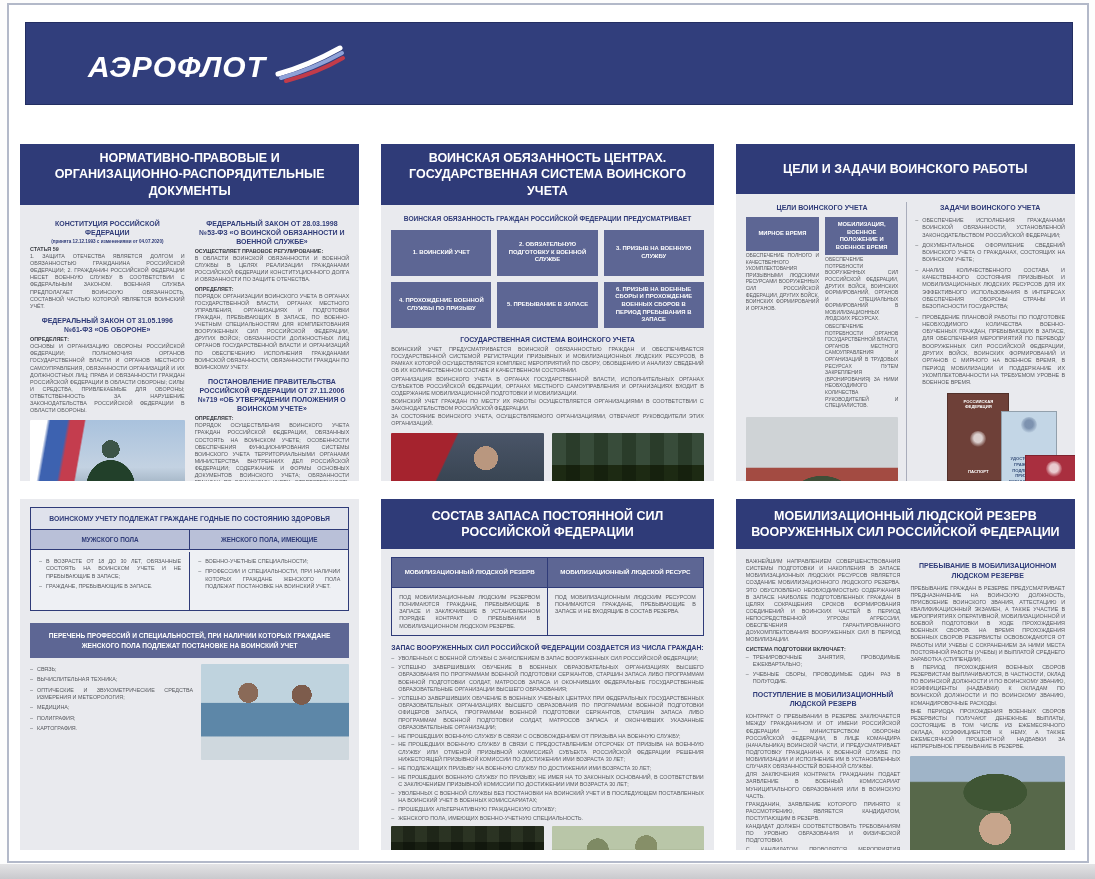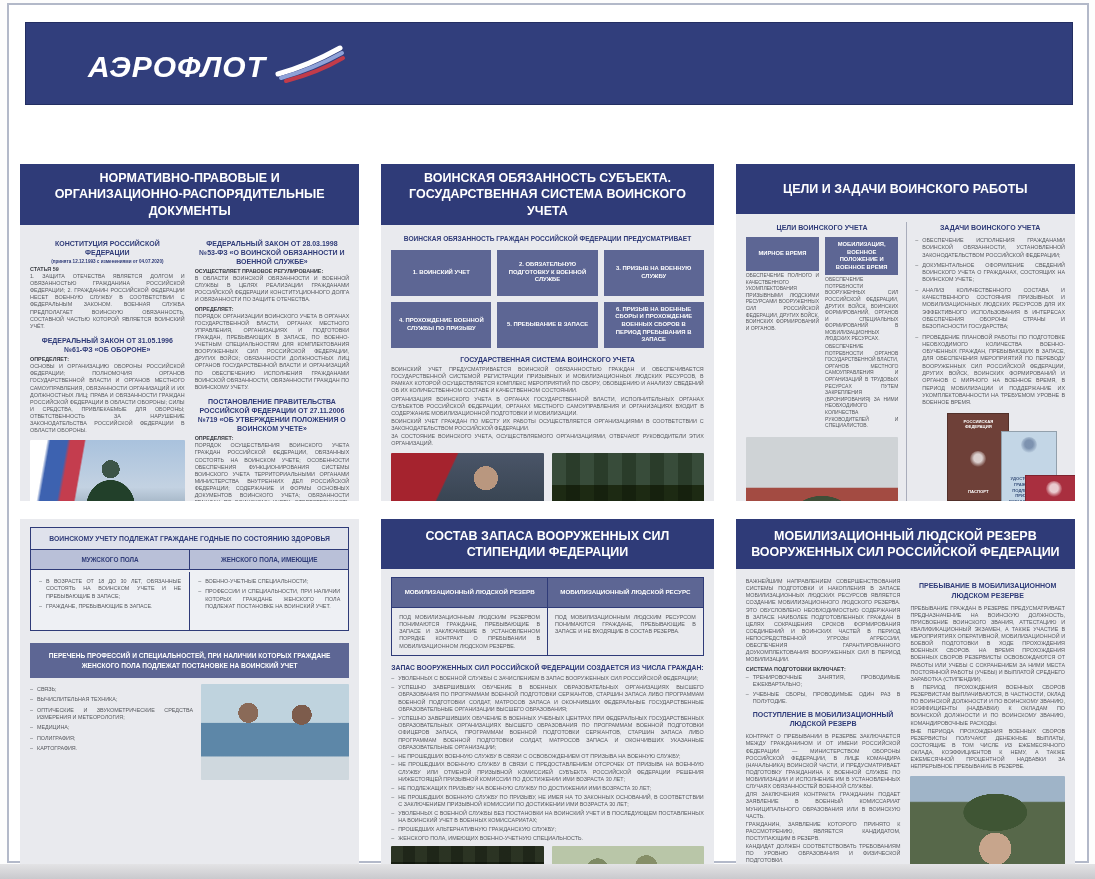--- a/index.html
+++ b/index.html
@@ -8,21 +8,21 @@
   .frame { position:absolute; left:7px; top:3px; right:6px; bottom:16px; border:2px solid #b3b9c9; background:#ffffff; }
   .stand-shadow { position:absolute; left:0; right:0; bottom:0; height:15px; background:linear-gradient(180deg,#e3e3e5,#c9c9cd); }
 
   
   .hdr { position:absolute; left:25px; right:22px; top:22px; height:83px; background:#313e7c; border:1px solid #232e62; display:flex; align-items:center; justify-content:space-between; padding:0 60px 0 62px; }
   .logo { display:flex; align-items:flex-end; gap:8px; }
   .logo-text { color:#fff; font-size:30px; font-weight:bold; font-style:italic; letter-spacing:1px; }
   .hdr-title { color:#fff; font-size:33px; font-weight:bold; letter-spacing:2px; margin-right:105px; }
 
   
-  .content { position:absolute; left:20px; right:20px; top:164px; height:708px; display:grid; grid-template-columns:1fr 0.98fr 1fr; grid-template-rows:337px 351px; gap:18px 22px; }
+  .content { position:absolute; left:20px; right:20px; top:144px; height:708px; display:grid; grid-template-columns:1fr 0.98fr 1fr; grid-template-rows:337px 351px; gap:18px 22px; }
   .panel { background:#e9eaee; display:flex; flex-direction:column; overflow:hidden; }
   .ptitle { background:#2f3b78; color:#fff; font-weight:bold; font-size:12.5px; line-height:1.3; text-align:center; display:flex; align-items:center; justify-content:center; min-height:50px; padding:6px 14px; flex:0 0 auto; }
   .pbody { flex:1 1 auto; padding:8px 10px 6px; overflow:hidden; position:relative; }
 
   .cols { display:flex; gap:10px; }
   .col { flex:1 1 0; min-width:0; }
 
   .doc-h { color:#2f3b78; font-weight:bold; font-size:7px; text-align:center; line-height:1.3; margin:6px 2px 2px; }
   .doc-sub { color:#2f3b78; font-weight:bold; font-size:4.6px; text-align:center; margin-bottom:2px; }
   .lbl { color:#3a3c42; font-weight:bold; font-size:5.4px; margin-top:2px; }
@@ -164,21 +164,21 @@
             <div class="doc-h">ПОСТАНОВЛЕНИЕ ПРАВИТЕЛЬСТВА РОССИЙСКОЙ ФЕДЕРАЦИИ ОТ 27.11.2006 №719 «ОБ УТВЕРЖДЕНИИ ПОЛОЖЕНИЯ О ВОИНСКОМ УЧЕТЕ»</div>
             <div class="lbl">ОПРЕДЕЛЯЕТ:</div>
             <div class="txt">ПОРЯДОК ОСУЩЕСТВЛЕНИЯ ВОИНСКОГО УЧЕТА ГРАЖДАН РОССИЙСКОЙ ФЕДЕРАЦИИ, ОБЯЗАННЫХ СОСТОЯТЬ НА ВОИНСКОМ УЧЕТЕ; ОСОБЕННОСТИ ОБЕСПЕЧЕНИЯ ФУНКЦИОНИРОВАНИЯ СИСТЕМЫ ВОИНСКОГО УЧЕТА ТЕРРИТОРИАЛЬНЫМИ ОРГАНАМИ МИНИСТЕРСТВА ВНУТРЕННИХ ДЕЛ РОССИЙСКОЙ ФЕДЕРАЦИИ; СОДЕРЖАНИЕ И ФОРМЫ ОСНОВНЫХ ДОКУМЕНТОВ ВОИНСКОГО УЧЕТА; ОБЯЗАННОСТИ ГРАЖДАН ПО ВОИНСКОМУ УЧЕТУ; ОТВЕТСТВЕННОСТЬ ГРАЖДАН И ДОЛЖНОСТНЫХ ЛИЦ, А ТАКЖЕ МЕРЫ, ПРИМЕНЯЕМЫЕ ЗА НЕИСПОЛНЕНИЕ ИМИ ОБЯЗАННОСТЕЙ В ОБЛАСТИ ВОИНСКОГО УЧЕТА.</div>
           </div>
         </div>
 
       </div>
     </div>
 
     <div class="panel">
-      <div class="ptitle">ВОИНСКАЯ ОБЯЗАННОСТЬ СУБЪЕКТА. ГОСУДАРСТВЕННАЯ СИСТЕМА ВОИНСКОГО УЧЕТА</div>
+      <div class="ptitle">ВОИНСКАЯ ОБЯЗАННОСТЬ ЦЕНТРАХ. ГОСУДАРСТВЕННАЯ СИСТЕМА ВОИНСКОГО УЧЕТА</div>
       <div class="pbody">
         <div class="p2-sub">ВОИНСКАЯ ОБЯЗАННОСТЬ ГРАЖДАН РОССИЙСКОЙ ФЕДЕРАЦИИ ПРЕДУСМАТРИВАЕТ</div>
         <div class="duty-grid">
             <div class="slate-box">1. ВОИНСКИЙ УЧЕТ</div>
             <div class="slate-box">2. ОБЯЗАТЕЛЬНУЮ ПОДГОТОВКУ К ВОЕННОЙ СЛУЖБЕ</div>
             <div class="slate-box">3. ПРИЗЫВ НА ВОЕННУЮ СЛУЖБУ</div>
             <div class="slate-box">4. ПРОХОЖДЕНИЕ ВОЕННОЙ СЛУЖБЫ ПО ПРИЗЫВУ</div>
             <div class="slate-box">5. ПРЕБЫВАНИЕ В ЗАПАСЕ</div>
             <div class="slate-box">6. ПРИЗЫВ НА ВОЕННЫЕ СБОРЫ И ПРОХОЖДЕНИЕ ВОЕННЫХ СБОРОВ В ПЕРИОД ПРЕБЫВАНИЯ В ЗАПАСЕ</div>
           </div>
@@ -273,21 +273,21 @@
               <li class="bli">МЕДИЦИНА;</li>
               <li class="bli">ПОЛИГРАФИЯ;</li>
               <li class="bli">КАРТОГРАФИЯ.</li>
             </ul>
           <div class="ph p4-medics"></div>
         </div>
       </div>
     </div>
 
     <div class="panel">
-      <div class="ptitle">СОСТАВ ЗАПАСА ВООРУЖЕННЫХ СИЛ СТИПЕНДИИ ФЕДЕРАЦИИ</div>
+      <div class="ptitle">СОСТАВ ЗАПАСА ПОСТОЯННОЙ СИЛ РОССИЙСКОЙ ФЕДЕРАЦИИ</div>
       <div class="pbody">
         <div class="p5-grid">
           <div class="p5-cell">
             <div class="slate-box">МОБИЛИЗАЦИОННЫЙ ЛЮДСКОЙ РЕЗЕРВ</div>
             <div class="txt">ПОД МОБИЛИЗАЦИОННЫМ ЛЮДСКИМ РЕЗЕРВОМ ПОНИМАЮТСЯ ГРАЖДАНЕ, ПРЕБЫВАЮЩИЕ В ЗАПАСЕ И ЗАКЛЮЧИВШИЕ В УСТАНОВЛЕННОМ ПОРЯДКЕ КОНТРАКТ О ПРЕБЫВАНИИ В МОБИЛИЗАЦИОННОМ ЛЮДСКОМ РЕЗЕРВЕ.</div>
           </div>
           <div class="p5-cell">
             <div class="slate-box">МОБИЛИЗАЦИОННЫЙ ЛЮДСКОЙ РЕСУРС</div>
             <div class="txt">ПОД МОБИЛИЗАЦИОННЫМ ЛЮДСКИМ РЕСУРСОМ ПОНИМАЮТСЯ ГРАЖДАНЕ, ПРЕБЫВАЮЩИЕ В ЗАПАСЕ И НЕ ВХОДЯЩИЕ В СОСТАВ РЕЗЕРВА.</div>
           </div>

